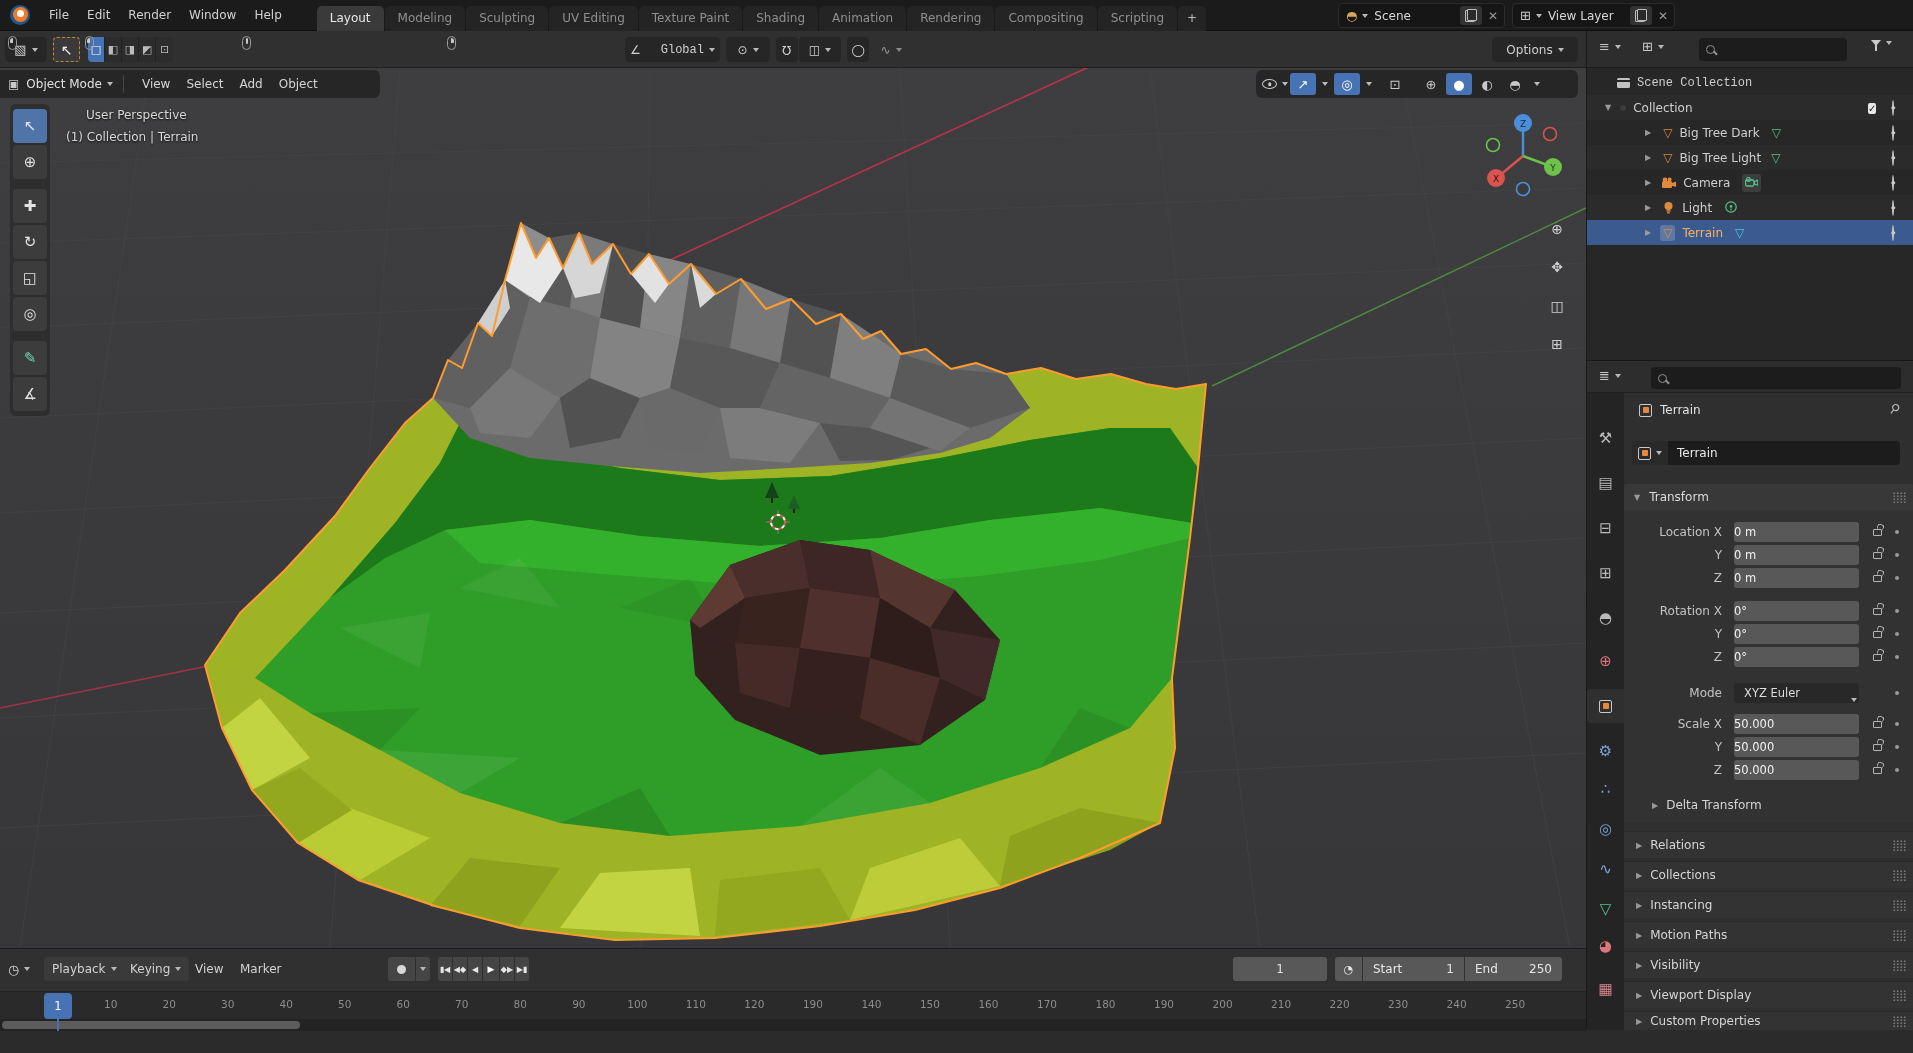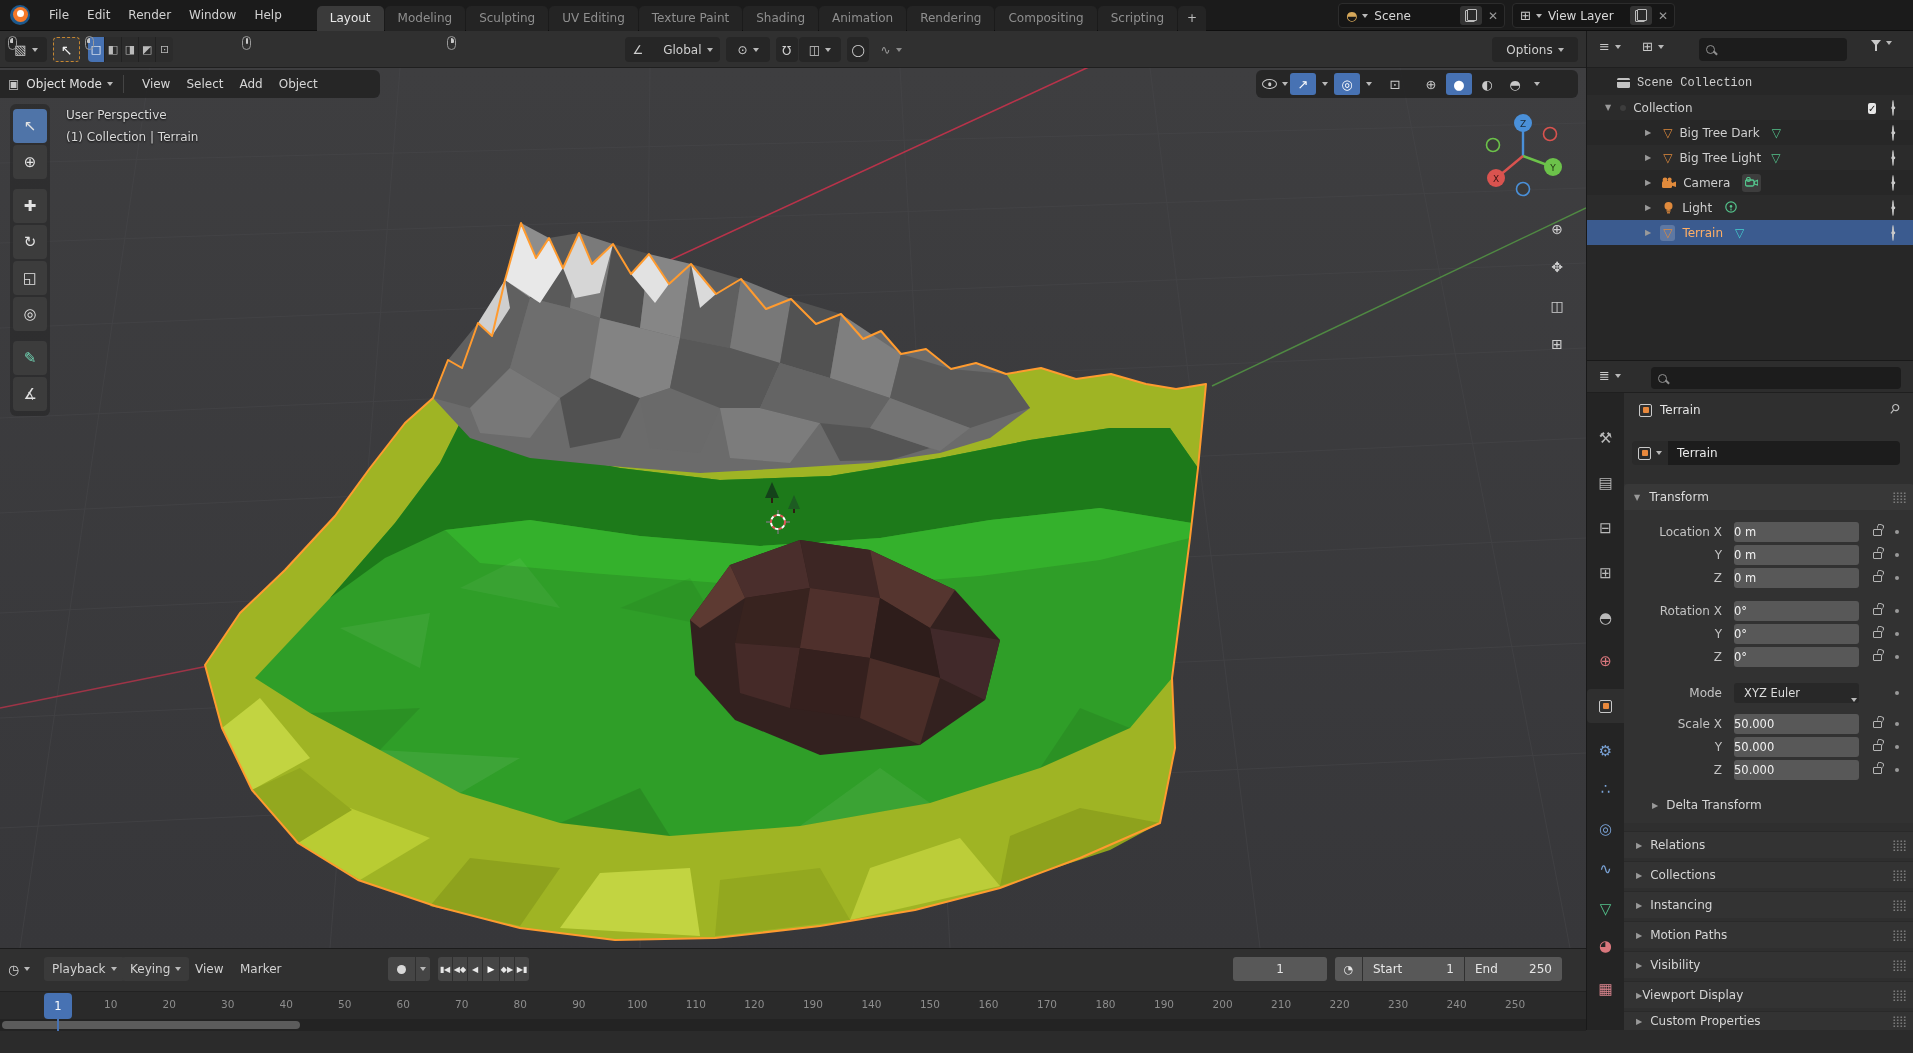--- a/index.html
+++ b/index.html
@@ -173,21 +173,21 @@
     </div>
     <div class="seg" style="left:88px;">
       <div class="on">□</div>
       <div>◧</div>
       <div>◨</div>
       <div>◩</div>
       <div>⊡</div>
     </div>
     <div class="tbtn" style="left:625px; width:95px;">
       <span style="font-size:12px;">∠</span>
-      <span style="margin-left:20px;">Global</span>
+      <span style="margin-left:20px;font-family:Liberation Mono, monospace;">Global</span>
         <span class="chev"></span>
     </div>
     <div class="tbtn" style="left:726px; width:44px;">
       <span>⊙</span>
         <span class="chev"></span>
     </div>
     <div class="tbtn" style="left:776px; width:22px;">
       <span style="transform:rotate(180deg); display:inline-block;">Ω</span>
     </div>
     <div class="tbtn" style="left:799px; width:42px;">
@@ -355,21 +355,21 @@
       <div class="hicon-btn" style="margin-left:10px;">⊡</div>
       <div class="row" style="margin-left:8px;">
         <div class="hicon-btn">⊕</div>
         <div class="hicon-btn on">●</div>
         <div class="hicon-btn">◐</div>
         <div class="hicon-btn">◓</div>
         <span class="chev"></span>
       </div>
     </div>
 
-    <div class="overlay-txt" style="top:40px;">User Perspective</div>
+    <div class="overlay-txt" style="top:40px;margin-left:20px;">User Perspective</div>
     <div class="overlay-txt" style="top:62px;">(1) Collection | Terrain</div>
 
     
     <div id="lt">
       <div class="tool on">↖</div>
       <div class="tool">⊕</div>
       <div class="tool gap">✚</div>
       <div class="tool">↻</div>
       <div class="tool">◱</div>
       <div class="tool">◎</div>
@@ -624,21 +624,21 @@
           <span style="margin-left:8px;">Motion Paths</span>
           <span class="dragdots">⣿⣿</span>
         </div>
       <div class="cpanel" style="top:558px;">
           <span class="tri" style="margin-left:12px;">▶</span>
           <span style="margin-left:8px;">Visibility</span>
           <span class="dragdots">⣿⣿</span>
         </div>
       <div class="cpanel" style="top:588px;">
           <span class="tri" style="margin-left:12px;">▶</span>
-          <span style="margin-left:0;">Viewport Display</span>
+          <span style="margin-left:8px;">Viewport Display</span>
           <span class="dragdots">⣿⣿</span>
         </div>
       <div class="cpanel" style="top:618px; height:19px;">
           <span class="tri" style="margin-left:12px;">▶</span>
           <span style="margin-left:8px;">Custom Properties</span>
           <span class="dragdots">⣿⣿</span>
         </div>
     </div>
   </div>
 

